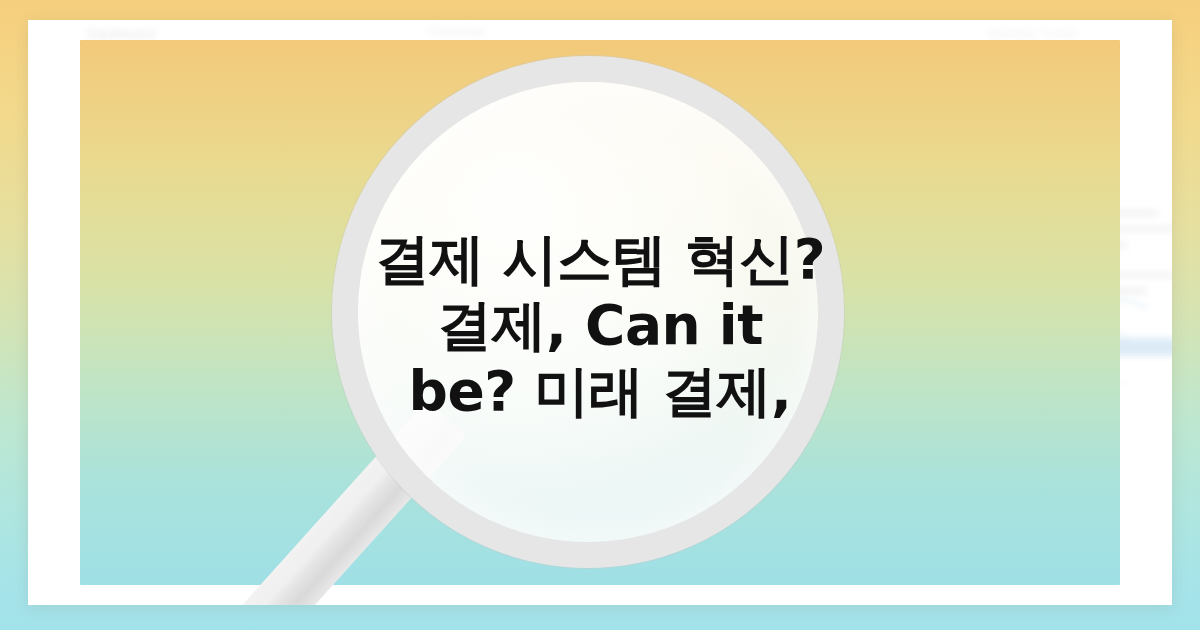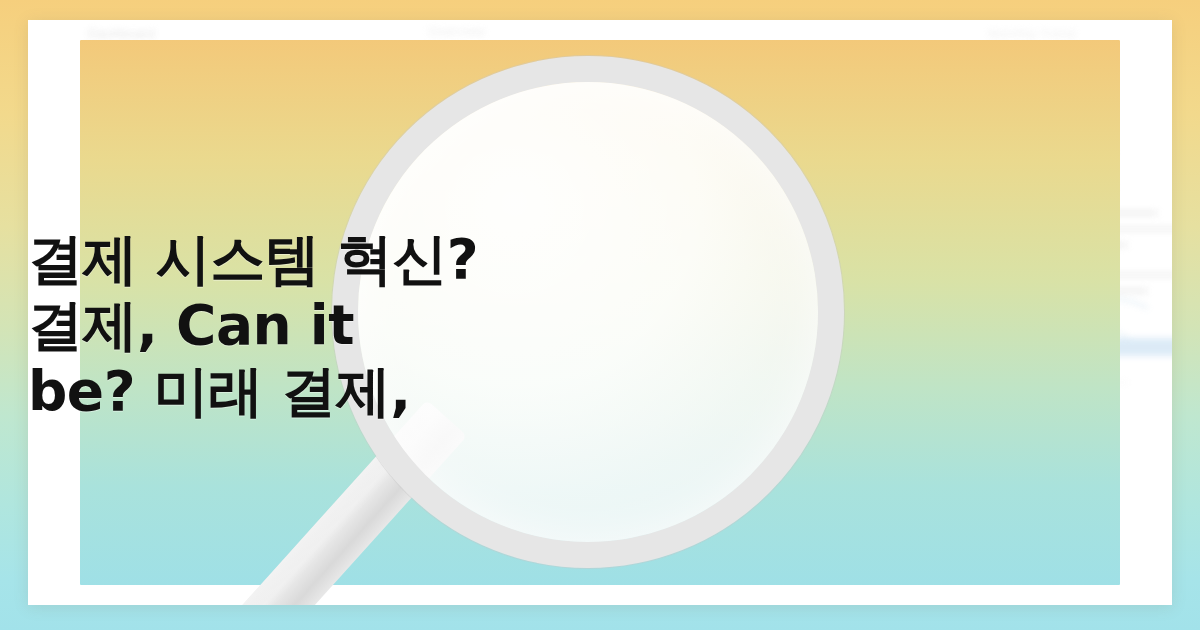--- a/index.html
+++ b/index.html
@@ -137,21 +137,21 @@
         rgba(255,255,255,.78) 40%,
         rgba(250,250,250,.55) 66%,
         rgba(244,244,244,.40) 100%);
   }
 
   
   #headline {
     position:absolute;
     left:0; right:0;
     top:206px;
-    text-align:left;
+    text-align:center;
     color:#111111;
     font-family:"DejaVu Sans", sans-serif;
     font-weight:700;
     font-size:55px;
     line-height:66px;
     letter-spacing:-0.5px;
     white-space:pre-line;
     text-shadow:0 1px 0 rgba(255,255,255,.4);
   }
 </style>

